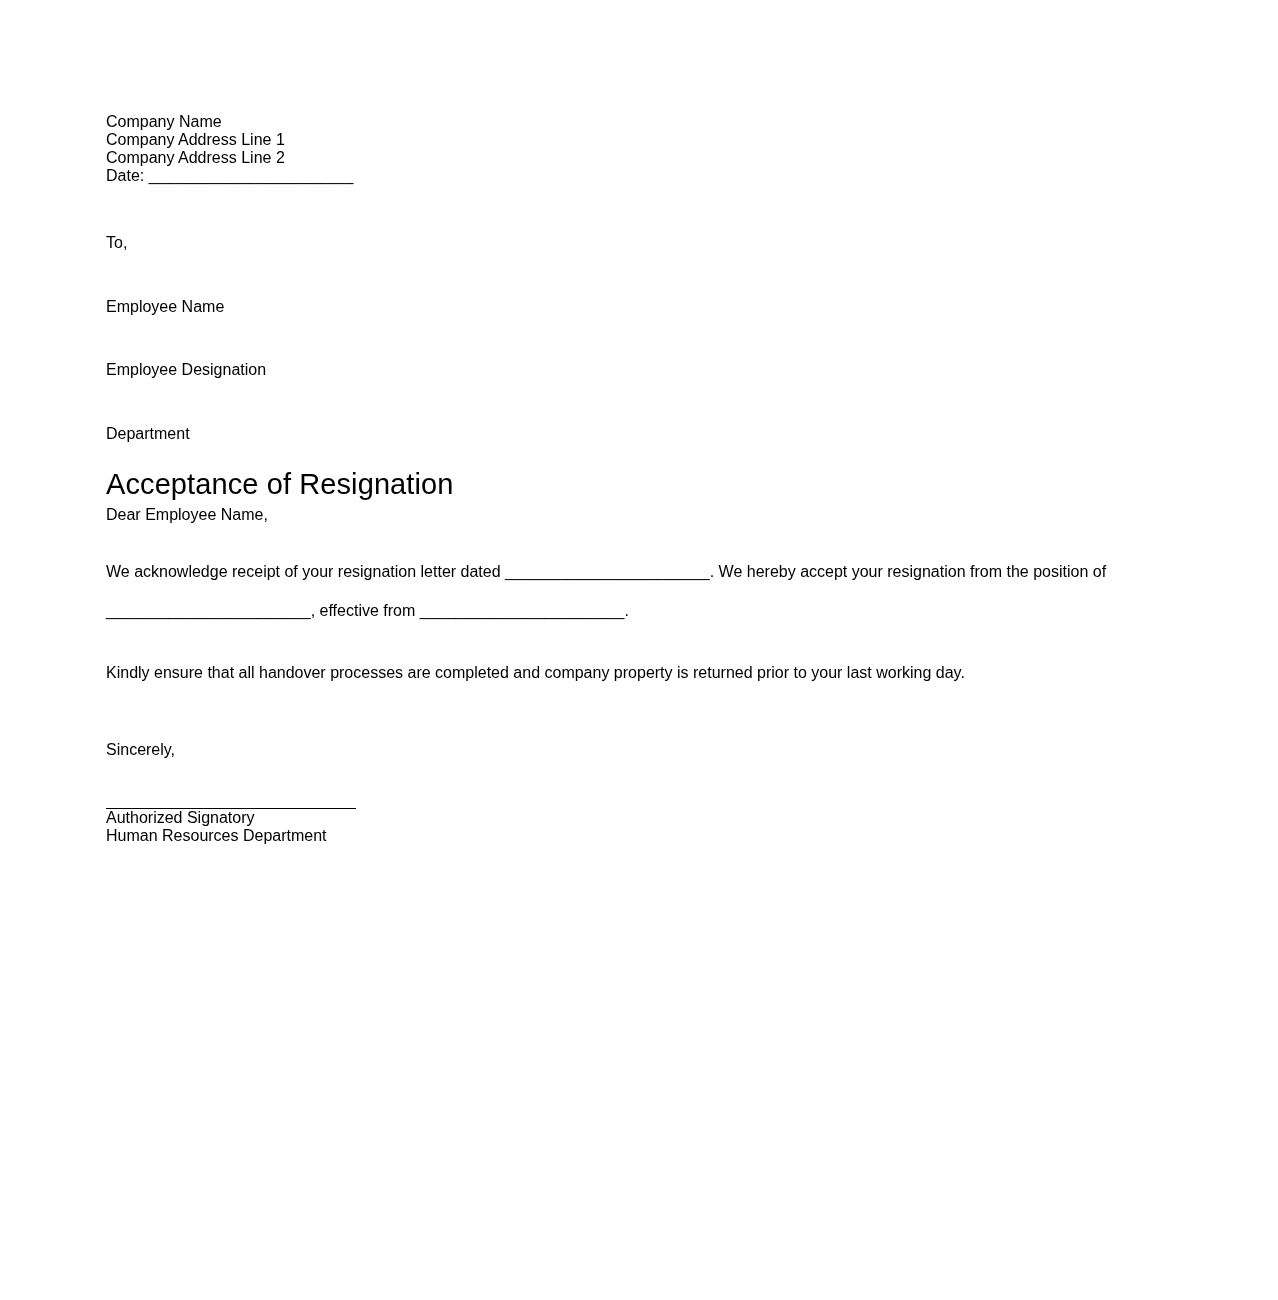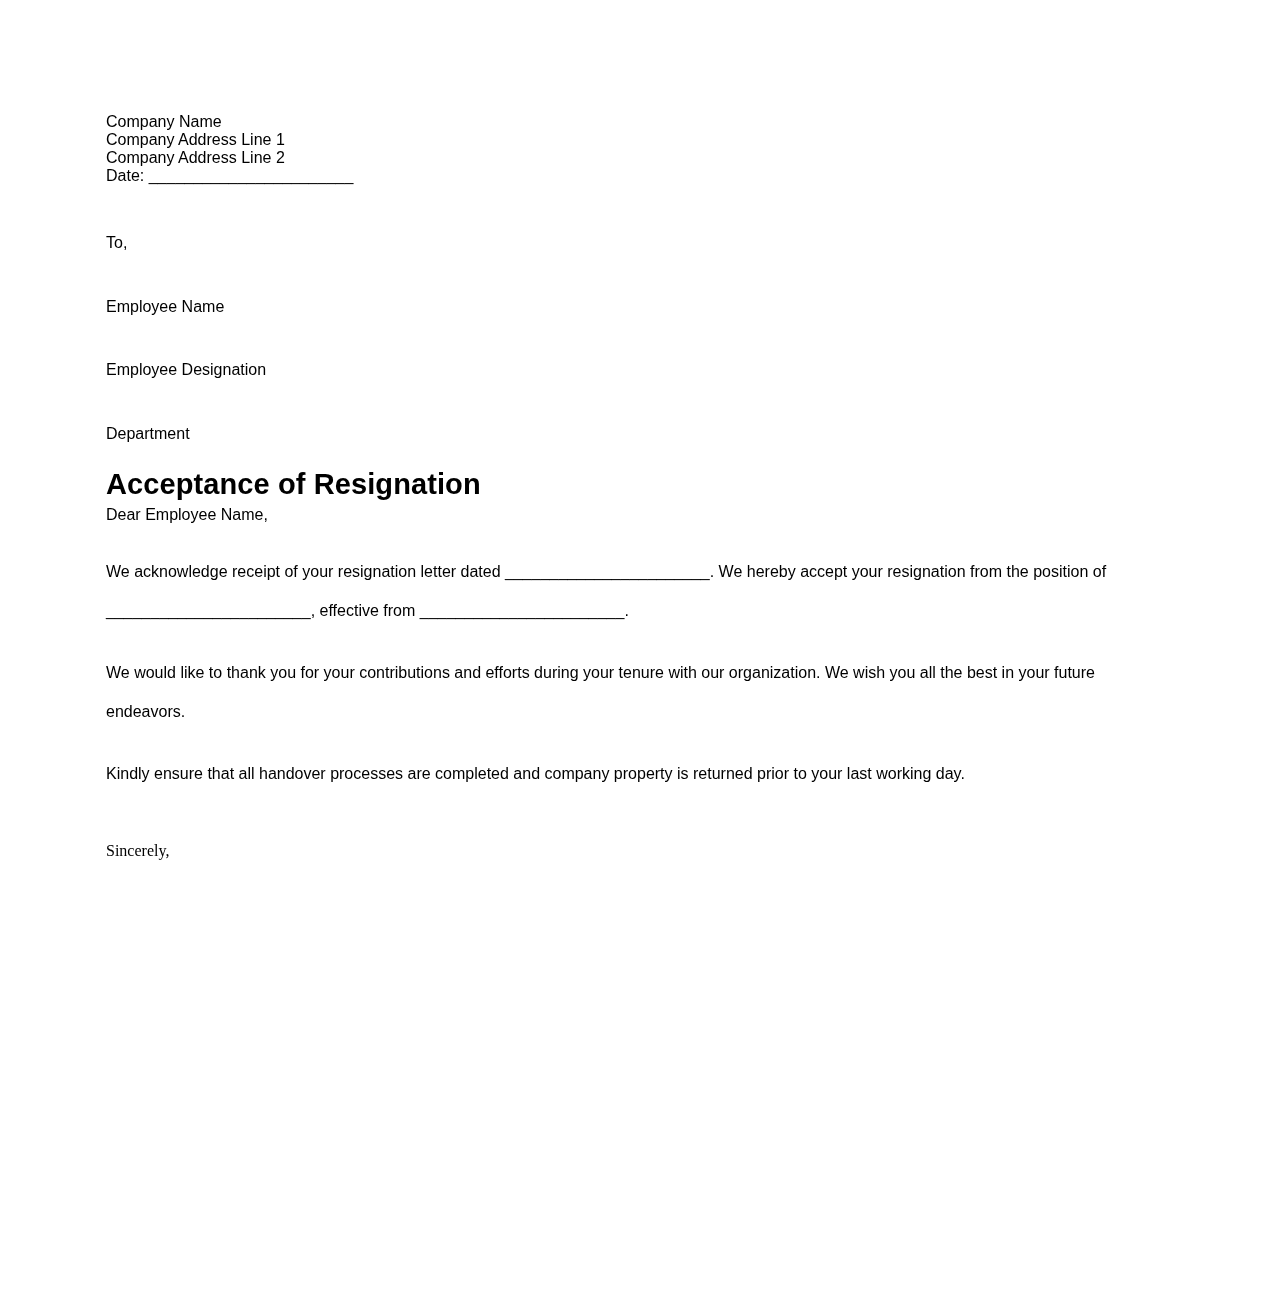--- a/index.html
+++ b/index.html
@@ -5,26 +5,26 @@
     html, body { margin: 0; padding: 0; background: #ffffff; }
     body {
       width: 1278px; height: 1300px; position: relative; overflow: hidden;
       font-family: "Liberation Sans", sans-serif; font-size: 16px; color: #000;
     }
     .page { position: absolute; left: 106px; top: 113px; width: 1010px; }
     .header-block div { line-height: 18px; height: 18px; }
     .recipient { margin-top: 44px; }
     .recipient div { line-height: 27.5px; height: 27.5px; margin-top: 36px; }
     h1.title {
-      font-size: 29px; font-weight: bold; margin: 20px 0 0 0; line-height: 34px;
+      font-size: 29px; font-weight: normal; margin: 20px 0 0 0; line-height: 34px;
       letter-spacing: 0.1px;
     }
     .salutation { line-height: 28px; }
     p.para { margin: 23px 0 0 0; line-height: 39px; }
-    .closing { margin-top: 44px; line-height: 28px; font-family: Liberation Serif, serif; }
+    .closing { margin-top: 44px; line-height: 28px; }
     .signature { margin-top: 44px; }
     .sig-line { width: 250px; border-top: 1px solid #000; height: 0; }
     .signature div.txt { line-height: 18px; height: 18px; }
   </style>
 </head>
 <body>
 
 <div class="page">
   <div class="header-block">
     <div>Company Name</div>
@@ -38,18 +38,22 @@
     <div>Employee Name</div>
     <div>Employee Designation</div>
     <div>Department</div>
   </div>
 
   <h1 class="title">Acceptance of Resignation</h1>
 
   <div class="salutation">Dear Employee Name,</div>
 
   <p class="para">We acknowledge receipt of your resignation letter dated _______________________. We hereby accept your resignation from the position of _______________________, effective from _______________________.</p>
-  <p class="para">We would like to thank you for your contributions and efforts during your tenure with our organization. We wish you all the best in your future endeavors.</p>
   <p class="para">Kindly ensure that all handover processes are completed and company property is returned prior to your last working day.</p>
 
   <div class="closing">Sincerely,</div>
 
+  <div class="signature">
+    <div class="sig-line"></div>
+    <div class="txt">Authorized Signatory</div>
+    <div class="txt">Human Resources Department</div>
+  </div>
 </div>
 
 </body></html>

